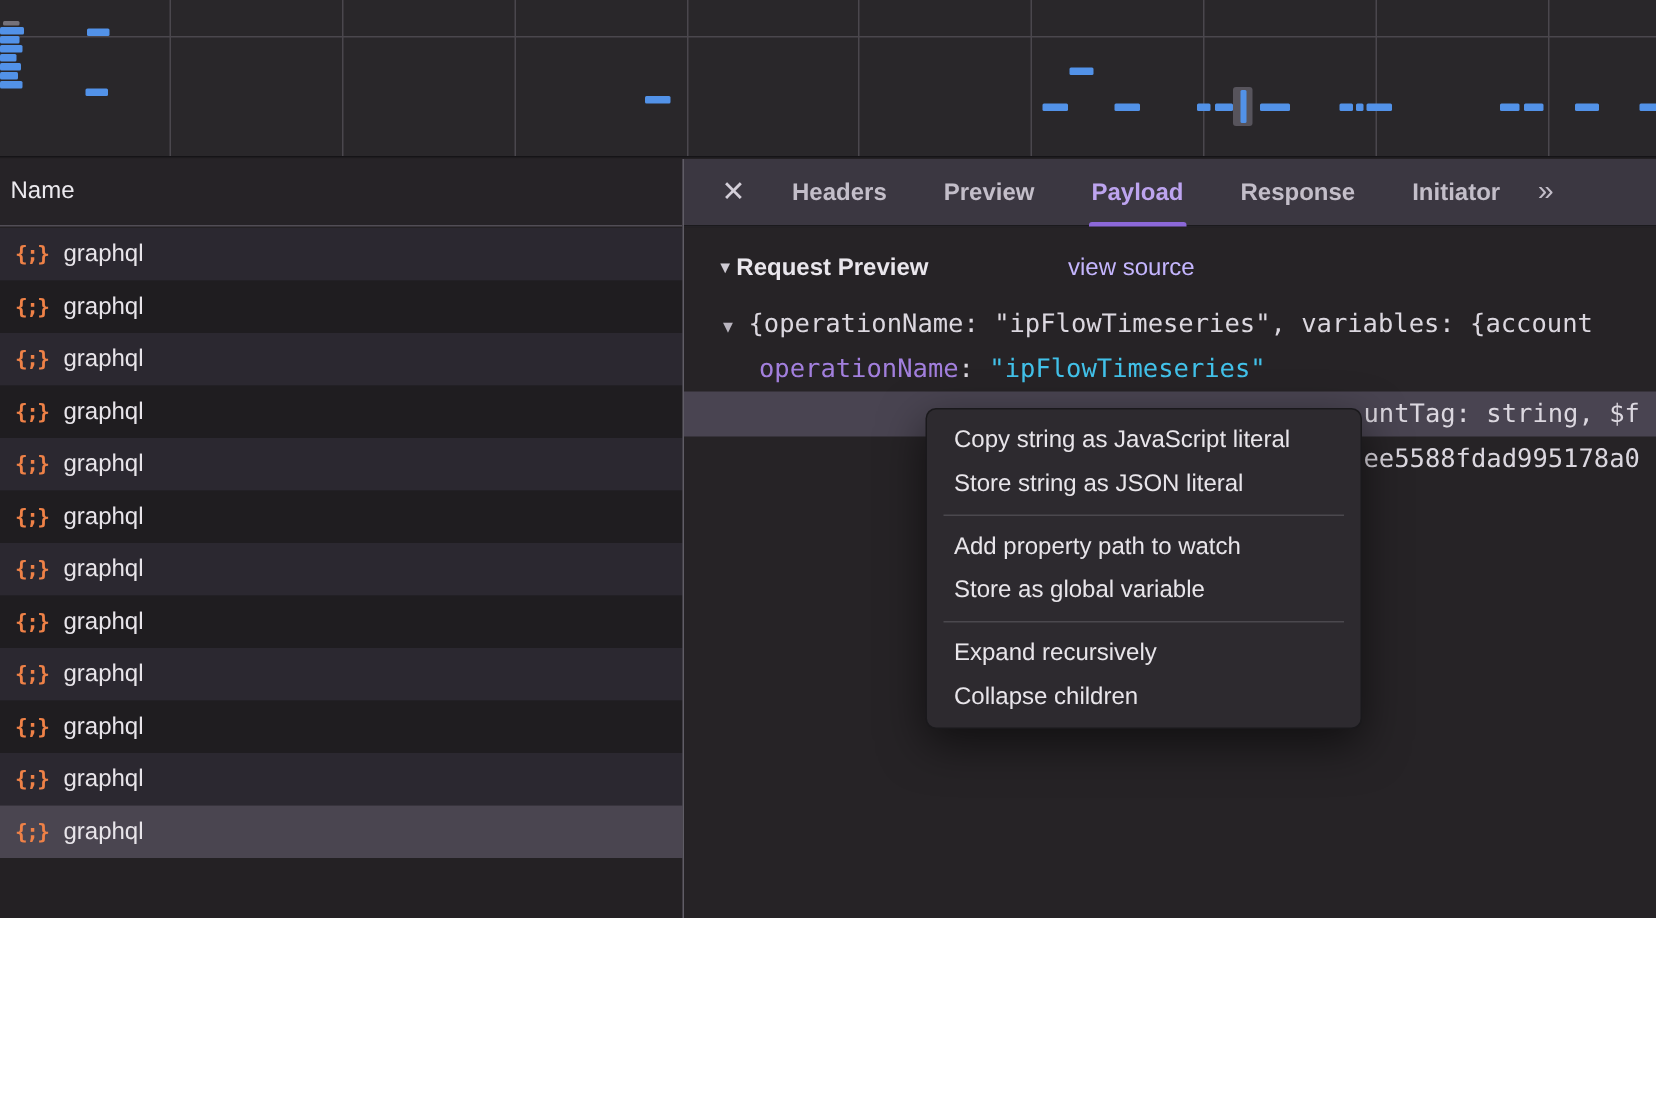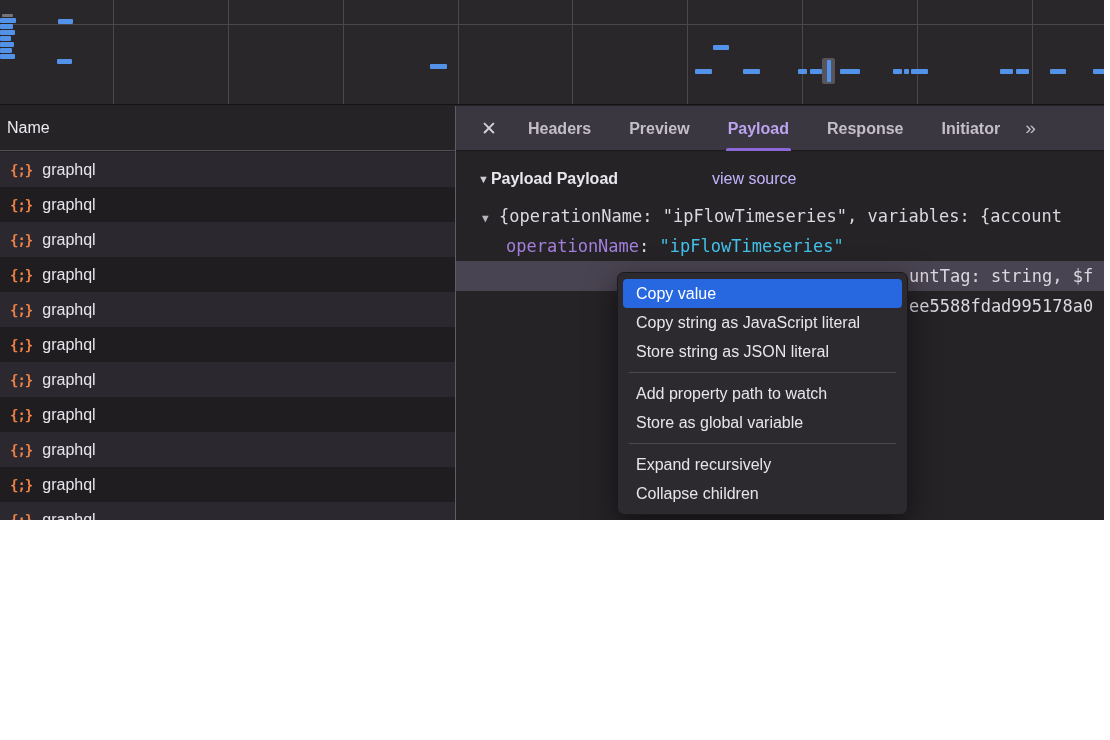--- a/index.html
+++ b/index.html
@@ -1,17 +1,17 @@
 <!DOCTYPE html>
 <html><head>
 <meta charset="utf-8">
 <style>
   html,body{margin:0;padding:0;background:#ffffff;}
   *{box-sizing:border-box;}
-  .screen{position:relative;width:1110px;height:520px;background:#ffffff;overflow:hidden;
+  .screen{position:relative;width:1110px;height:612px;background:#ffffff;overflow:hidden;
           font-family:"Liberation Sans",sans-serif;}
   .devtools{position:absolute;left:0;top:0;width:1104px;height:737px;background:#242124;
             border-bottom:2px solid #141316;overflow:hidden;}
 
   
   .overview{position:absolute;left:0;top:0;width:1104px;height:105px;background:#29272a;
             border-bottom:1px solid #151417;overflow:hidden;}
   .ov-grid-v{position:absolute;top:0;bottom:0;width:1px;background:#4a474d;}
   .ov-grid-h{position:absolute;left:0;right:0;height:1px;background:#4a474d;}
   .ov-bar{position:absolute;border-radius:1px;}
@@ -178,21 +178,21 @@
           <span>graphql</span>
         </div>
         <div class="net-row selected">
           <span class="json-icon">{;}</span>
           <span>graphql</span>
         </div>
       </div>
 
     <div class="right-panel">
       <div class="payload-header">
-        <span class="payload-title"><span class="tri">▼</span><span>Payload Payload</span></span>
+        <span class="payload-title"><span class="tri">▼</span><span>Request Preview</span></span>
         <span class="view-source">view source</span>
       </div>
 
       <div class="p-row preview code"><span class="tri-small">▼</span><span>{operationName: "ipFlowTimeseries", variables: {account</span></div>
 
       <div class="p-row op code"><span class="key">operationName</span><span>: </span><span class="str">"ipFlowTimeseries"</span></div>
 
       <div class="p-row query code">
         
         <span class="frag-right">untTag: string, $f</span>
@@ -202,21 +202,20 @@
         
         <span class="frag-right">ee5588fdad995178a0</span>
       </div>
     </div>
 
     <div class="footer-line"></div>
     <div class="footer"></div>
     <div class="v-divider"></div>
 
     <div class="context-menu" id="context-menu">
-        <div class="menu-item highlighted">Copy value</div>
         <div class="menu-item">Copy string as JavaScript literal</div>
         <div class="menu-item">Store string as JSON literal</div>
         <div class="menu-sep"></div>
         <div class="menu-item">Add property path to watch</div>
         <div class="menu-item">Store as global variable</div>
         <div class="menu-sep"></div>
         <div class="menu-item">Expand recursively</div>
         <div class="menu-item">Collapse children</div>
       </div>
 

